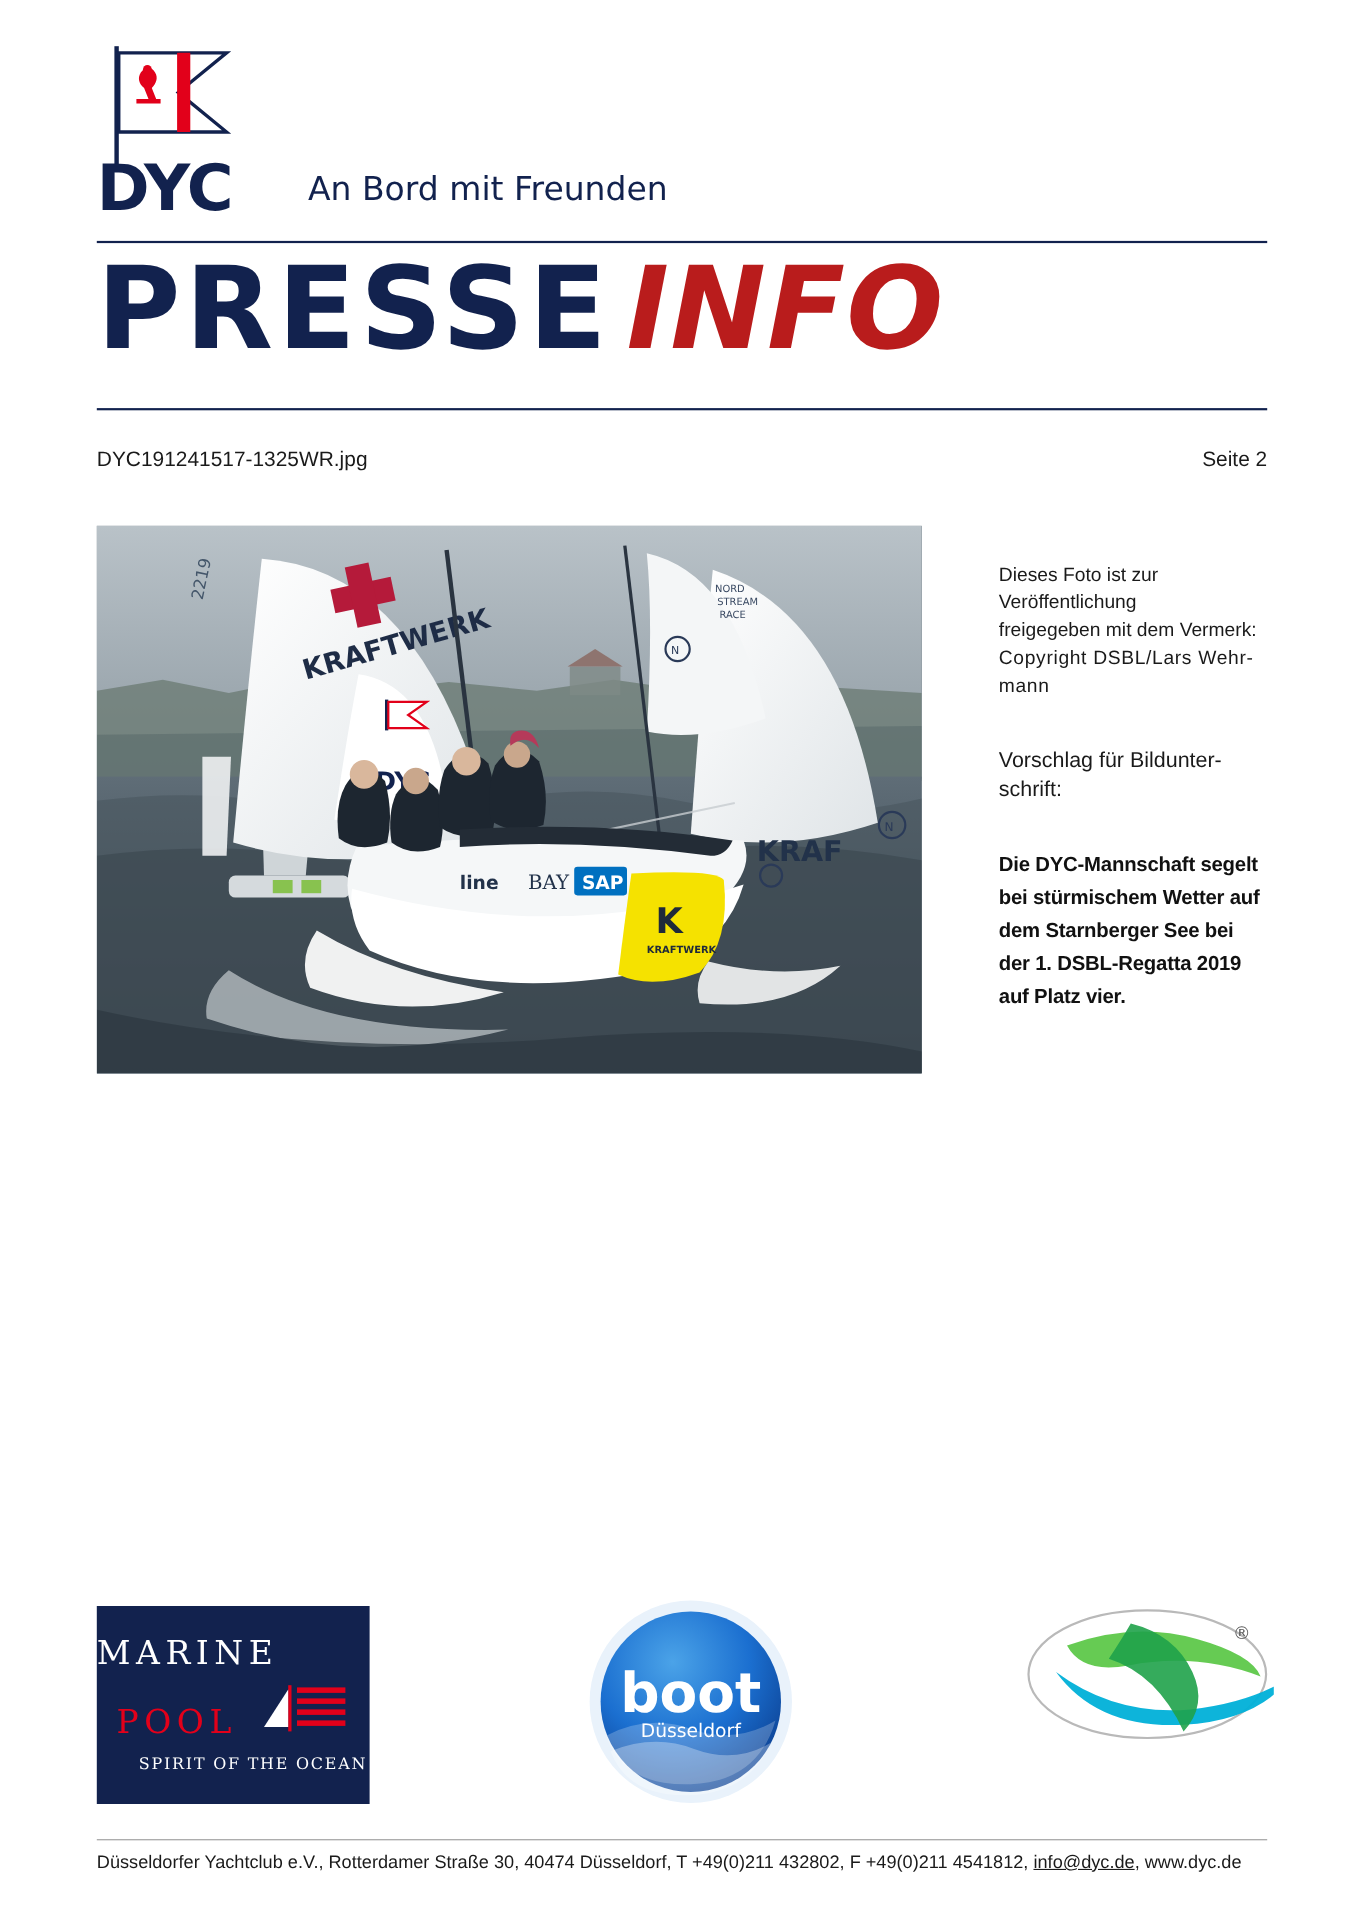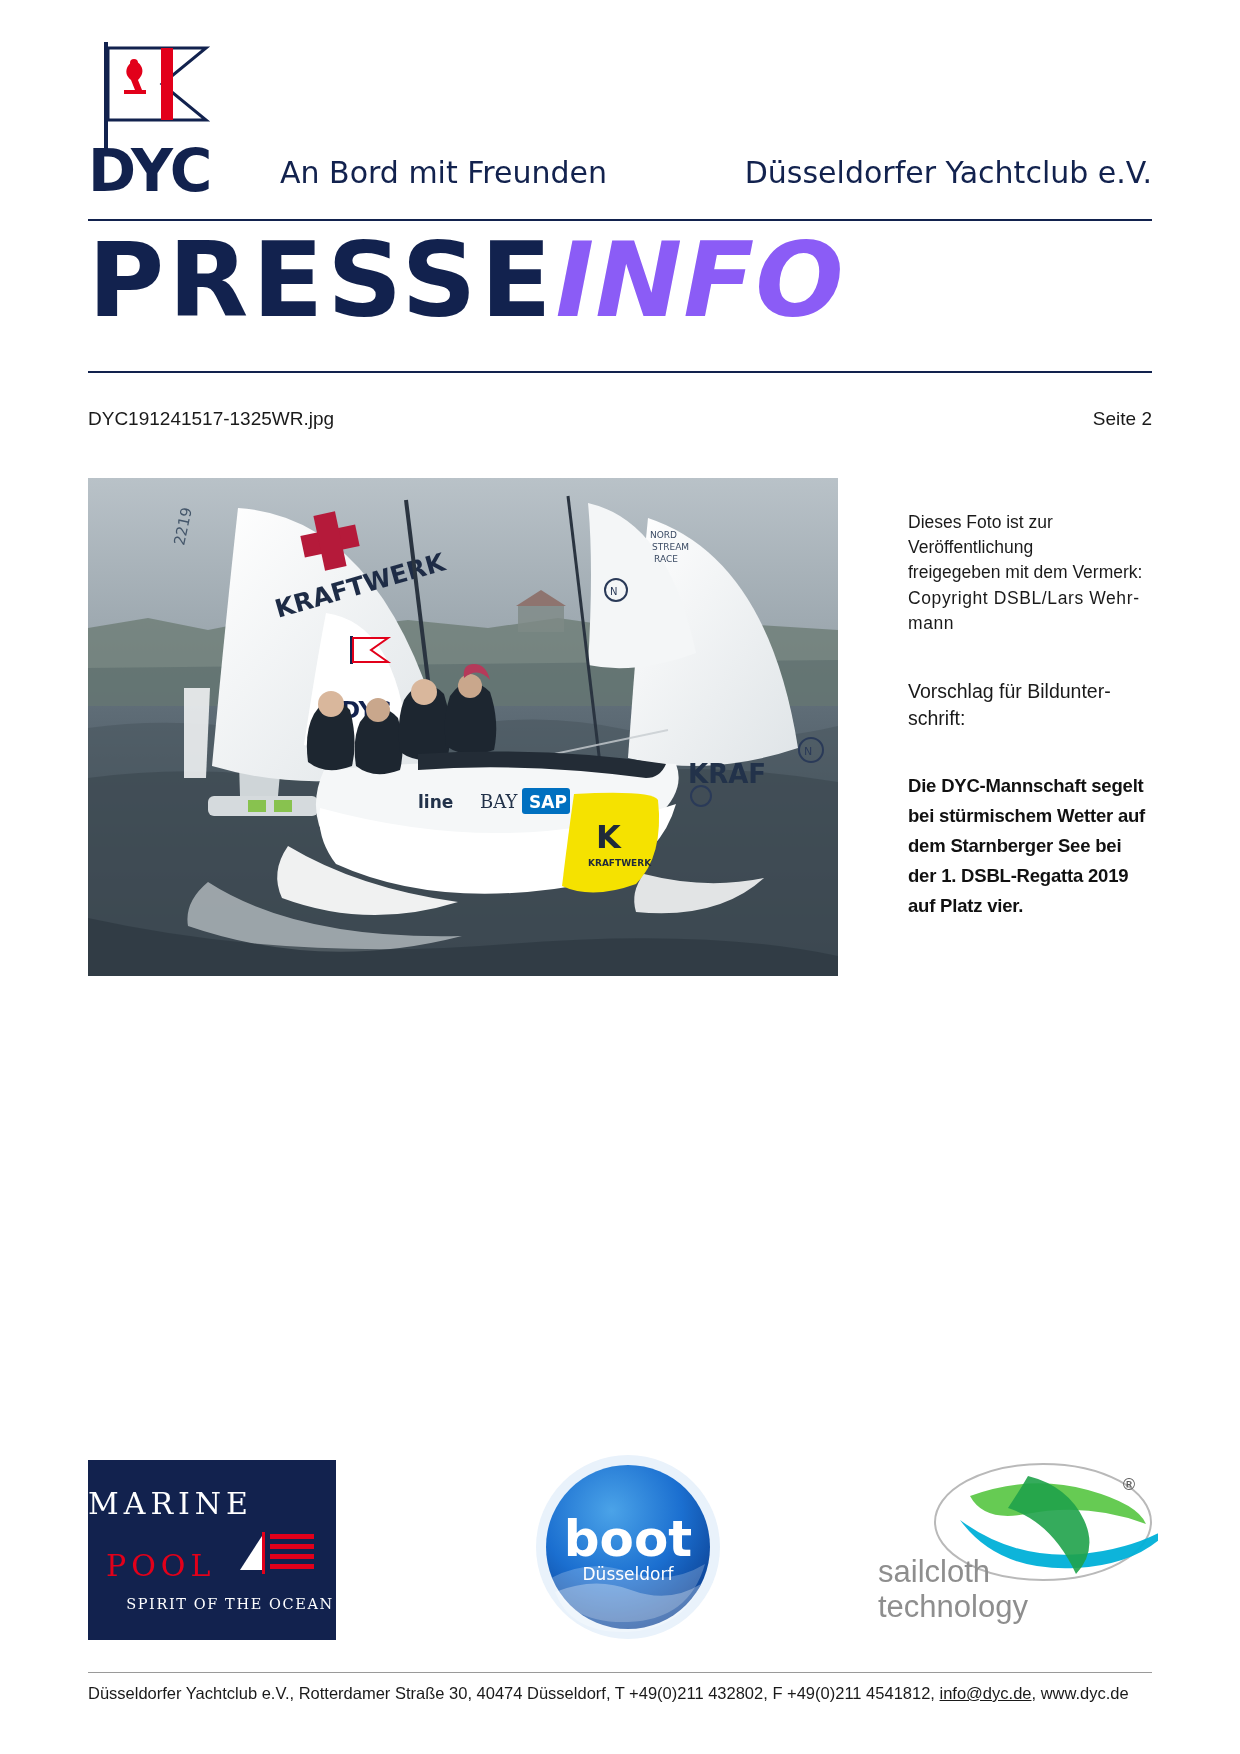--- a/index.html
+++ b/index.html
@@ -66,21 +66,22 @@
     font-size: 104px;
     letter-spacing: 4px;
     color: #12224e;
   }
   .info {
     font-family: "DejaVu Sans", sans-serif;
     font-weight: bold;
     font-style: italic;
     font-size: 104px;
     letter-spacing: 1px;
-    color: #8b5cf6;
+    color: #b91c1c;
+    margin-left: 14px;
   }
 
   
   .meta { position: absolute; left: 88px; top: 408px; width: 1064px; height: 26px; }
   .filename {
     position: absolute; left: 0; top: 0;
     font-size: 19px; color: #1a1a1a;
     font-family: "Liberation Sans", sans-serif;
   }
   .pageno {
@@ -228,21 +229,20 @@
           <g fill="#e2001a">
             <path d="M40 28 c4,-6 10,-6 13,0 c3,5 1,10 -3,14 l4,10 -7,0 -4,-10 c-5,-4 -6,-9 -3,-14 z"></path>
             <circle cx="46" cy="25" r="4"></circle>
             <path d="M36 52 h22 v4 h-22 z"></path>
           </g>
         </svg>
       </div>
 
       <div class="dyc-word">DYC</div>
       <div class="tagline">An Bord mit Freunden</div>
-      <div class="clubname">Düsseldorfer Yachtclub e.V.</div>
     </div>
   </div>
 
   <div class="rule-top"></div>
 
   <div class="presseinfo">
     <span class="presse">PRESSE</span><span class="info">INFO</span>
   </div>
 
   <div class="rule-bottom"></div>
@@ -415,24 +415,20 @@
     </div>
 
     <div class="dp">
       <svg width="280" height="175" viewBox="0 0 280 175" style="position:absolute;left:0;top:0;">
         <ellipse cx="165" cy="62" rx="108" ry="58" fill="#ffffff" stroke="#b9b9b9" stroke-width="2"></ellipse>
         <path d="M92 36 q60 -22 118 -6 q50 14 58 34 q-58 -22 -120 -10 q-42 8 -56 -18 z" fill="#5ec84a" opacity="0.95"></path>
         <path d="M82 60 q54 40 122 34 q56 -6 92 -30 q-30 40 -98 44 q-78 4 -116 -48 z" fill="#00b0d8" opacity="0.95"></path>
         <path d="M150 16 q40 10 56 44 q14 30 -8 54 q-24 -52 -68 -66 q12 -18 20 -32 z" fill="#1fa24a" opacity="0.9"></path>
         <text x="243" y="30" font-family="DejaVu Sans, sans-serif" font-size="16" fill="#5a5a5a">®</text>
       </svg>
-      <div class="dp-sail">
-        <span>sailcloth</span><br>
-        <span>technology</span>
-      </div>
     </div>
   </div>
 
   <div class="footer-rule"></div>
   <div class="footer">
     <span>Düsseldorfer Yachtclub e.V., Rotterdamer Straße 30, 40474 Düsseldorf, T +49(0)211 432802, F +49(0)211 4541812, </span><a href="#">info@dyc.de</a><span>, www.dyc.de</span>
   </div>
 
 </div>
 

